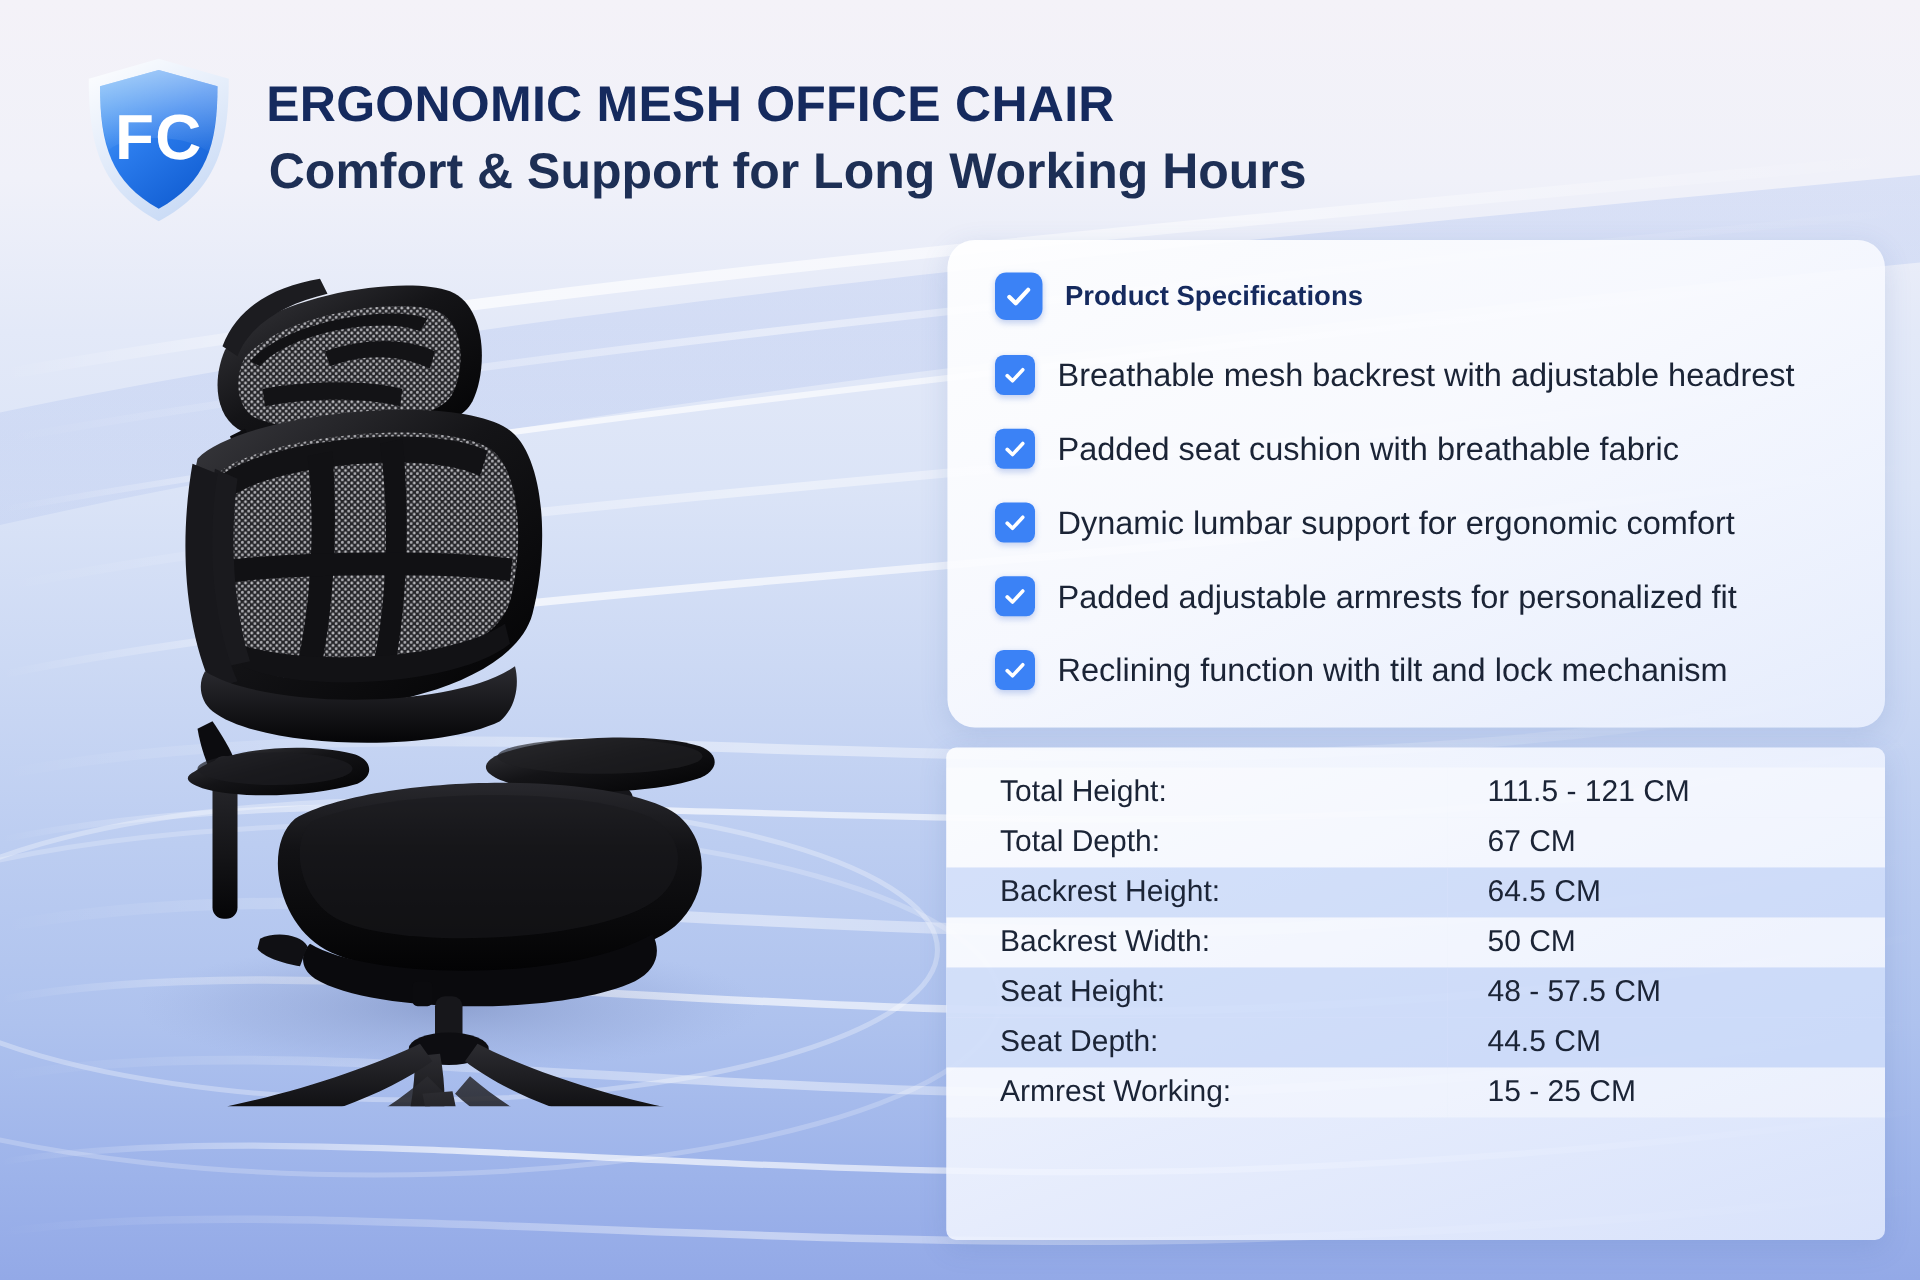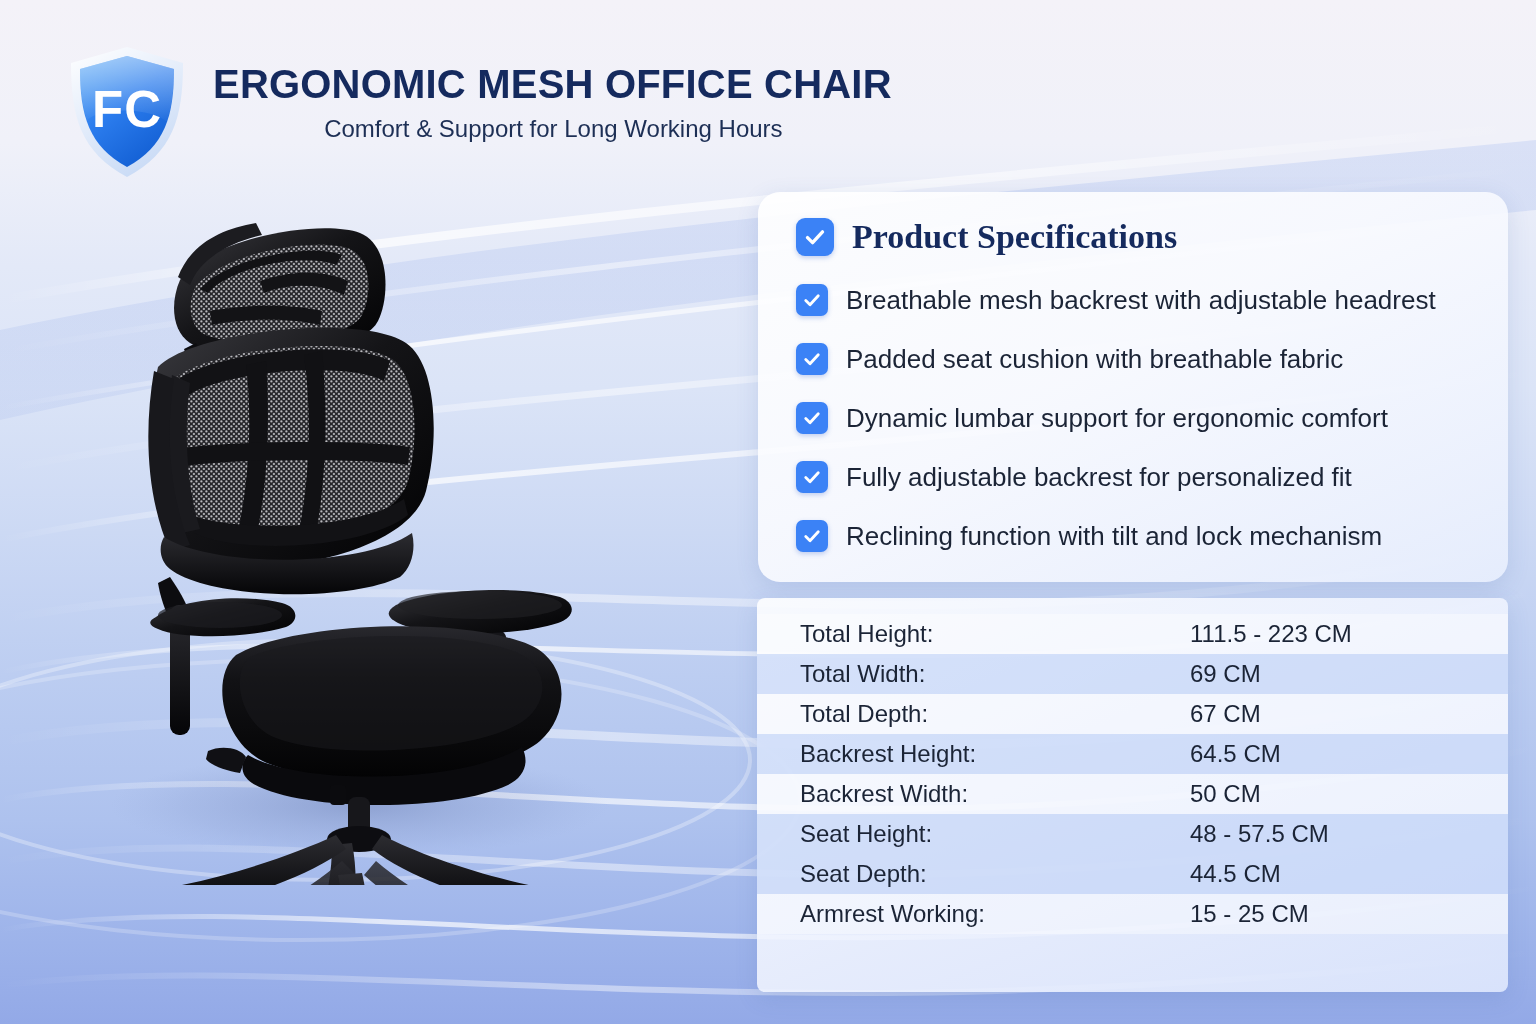--- a/index.html
+++ b/index.html
@@ -64,22 +64,22 @@
     font-size: 40px;
     font-weight: bold;
     letter-spacing: 0.2px;
     color: #152a5e;
     line-height: 1.02;
     white-space: nowrap;
     margin: 0;
   }
   .sub-title {
     margin: 11px 0 0 2px;
-    font-size: 24px;
-    font-weight: 400;
+    font-size: 40px;
+    font-weight: 700;
     color: #1d2f55;
     line-height: 1.05;
     white-space: nowrap;
     text-align: center;
   }
 
   
   .product-image {
     position: absolute;
     left: 60px;
@@ -106,26 +106,25 @@
     padding: 26px 30px 18px 38px;
   }
 
   .spec-head {
     display: flex;
     align-items: center;
     gap: 18px;
     margin-bottom: 14px;
   }
   .spec-head-title {
-    font-size: 34px;
+    font-size: 22px;
     font-weight: bold;
     color: #152a5e;
     line-height: 1;
     white-space: nowrap;
-    font-family: Liberation Serif, serif;
   }
 
   .feature-list {
     list-style: none;
     margin: 0;
     padding: 0;
   }
   .feature-item {
     display: flex;
     align-items: center;
@@ -405,43 +404,39 @@
           </svg>
         </span>
         <span class="feature-text">Dynamic lumbar support for ergonomic comfort</span>
       </li>
       <li class="feature-item">
         <span class="cbx small">
           <svg width="20" height="20" viewBox="0 0 24 24">
             <path d="M4.5 12.6 L9.6 17.6 L19.5 6.9" fill="none" stroke="#ffffff" stroke-width="3.4" stroke-linecap="round" stroke-linejoin="round"></path>
           </svg>
         </span>
-        <span class="feature-text">Fully adjustable backrest for personalized fit</span>
+        <span class="feature-text">Padded adjustable armrests for personalized fit</span>
       </li>
       <li class="feature-item">
         <span class="cbx small">
           <svg width="20" height="20" viewBox="0 0 24 24">
             <path d="M4.5 12.6 L9.6 17.6 L19.5 6.9" fill="none" stroke="#ffffff" stroke-width="3.4" stroke-linecap="round" stroke-linejoin="round"></path>
           </svg>
         </span>
         <span class="feature-text">Reclining function with tilt and lock mechanism</span>
       </li>
     </ul>
   </div>
 
   <div class="dim-card">
     <table class="dim-table">
       <tbody>
         <tr class="odd">
           <td class="dim-label">Total Height:</td>
-          <td class="dim-value">111.5 - 223 CM</td>
-        </tr>
-        <tr class="even">
-          <td class="dim-label">Total Width:</td>
-          <td class="dim-value">69 CM</td>
+          <td class="dim-value">111.5 - 121 CM</td>
         </tr>
         <tr class="odd">
           <td class="dim-label">Total Depth:</td>
           <td class="dim-value">67 CM</td>
         </tr>
         <tr class="even">
           <td class="dim-label">Backrest Height:</td>
           <td class="dim-value">64.5 CM</td>
         </tr>
         <tr class="odd">

